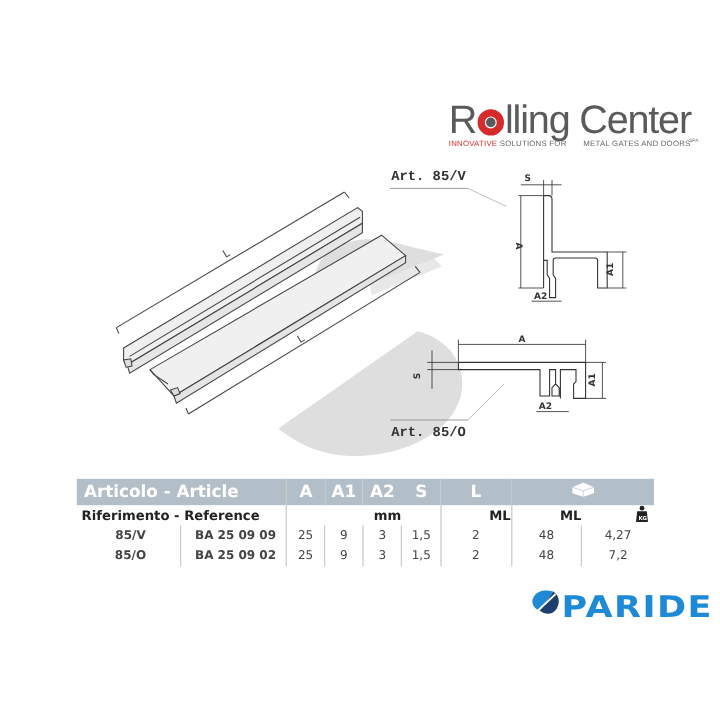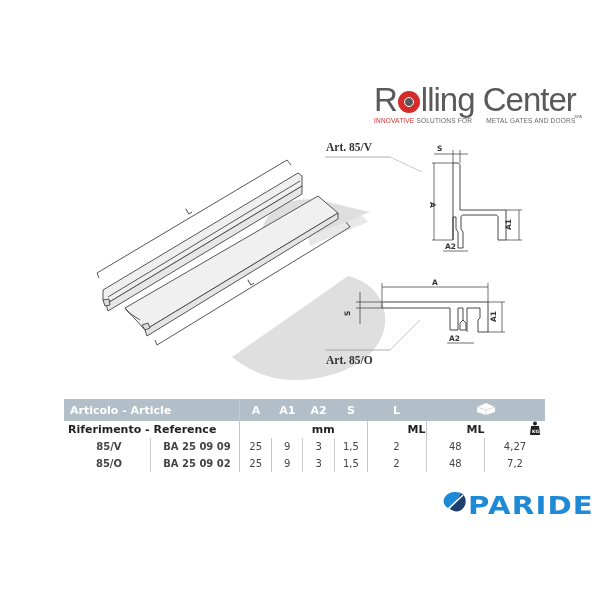--- a/index.html
+++ b/index.html
@@ -5,23 +5,23 @@
     * { margin: 0; padding: 0; box-sizing: border-box; }
     body { width: 600px; height: 600px; background: #ffffff; position: relative; overflow: hidden; font-family: "DejaVu Sans", sans-serif; color: #333; }
     .logo { position: absolute; left: 374px; top: 84px; width: 222px; height: 42px; }
     .logo-main { font-family: "Liberation Sans", sans-serif; font-size: 33px; font-weight: normal; color: #5a5a5a; letter-spacing: -1px; line-height: 32px; display: flex; align-items: center; }
     .logo-o { display: inline-block; width: 22px; height: 22px; border-radius: 50%; background: #d62b2b; position: relative; margin: 0 1px; top: 2px; }
     .logo-o::after { content: ""; position: absolute; left: 6px; top: 6px; width: 10px; height: 10px; border-radius: 50%; background: #5a5a5a; border: 1px solid #fff; box-sizing: border-box; }
     .logo-sub { font-family: "Liberation Sans", sans-serif; font-size: 6.5px; color: #666; letter-spacing: 0.2px; margin-top: 1px; white-space: nowrap; }
     .logo-sub .red { color: #d62b2b; }
     .logo-spa { position: absolute; right: 14px; top: 30px; font-size: 4px; color: #666; font-family: "Liberation Sans", sans-serif; }
     .drawing { position: absolute; left: 0; top: 0; width: 600px; height: 400px; }
-    .art-label { position: absolute; font-family: Liberation Serif, serif; font-weight: bold; font-size: 11.5px; color: #333; }
+    .art-label { position: absolute; font-family: Liberation Mono, monospace; font-weight: bold; font-size: 11.5px; color: #333; }
     table.spec { position: absolute; left: 64px; top: 399px; width: 481px; border-collapse: collapse; font-family: "DejaVu Sans", sans-serif; font-size: 10px; color: #444; }
-    table.spec th { background: #b3bfc8; color: #ffffff; font-weight: bold; font-size: 11px; height: 22px; text-align: center; }
+    table.spec th { background: #b3bfc8; color: #ffffff; font-weight: bold; font-size: 14px; height: 22px; text-align: center; }
     table.spec th.left { text-align: left; padding-left: 6px; }
     table.spec td { height: 17px; text-align: center; margin-left: 20px; }
     .sub td { font-weight: bold; color: #222; font-size: 11px; height: 20px; padding-left: 40px; }
     .sub td.left { text-align: left; padding-left: 4px; }
     td.ref { text-align: left; padding-left: 4px; font-weight: bold; }
     .vdiv { border-left: 1px solid #c9c9c9; }
     .paride { position: absolute; left: 441px; top: 489px; width: 156px; height: 30px; }
   </style>
 </head>
 <body>

